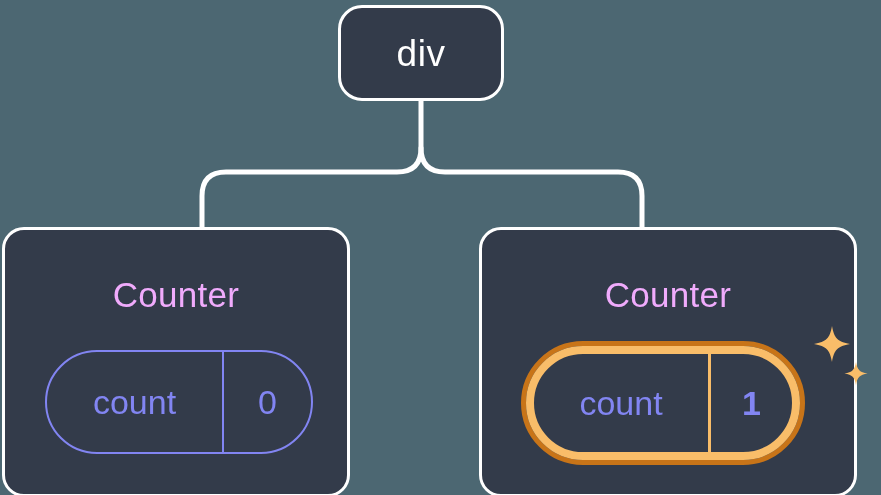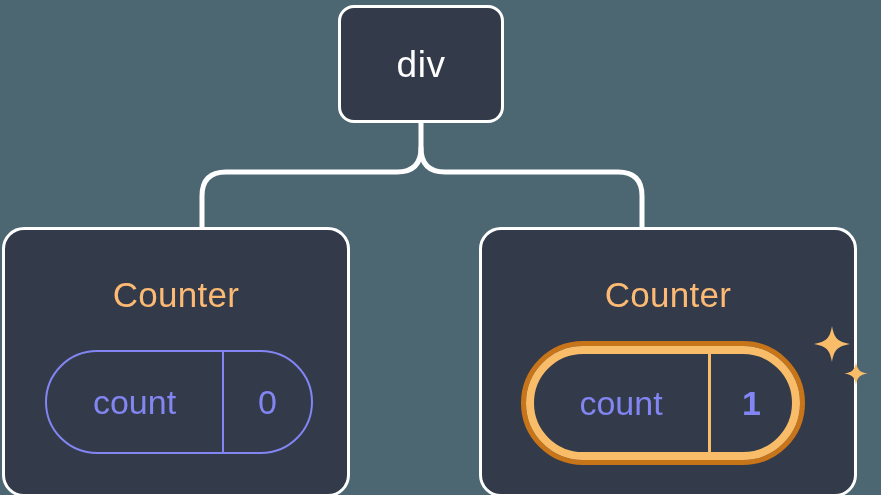--- a/index.html
+++ b/index.html
@@ -29,24 +29,24 @@
     height: 495px;
     pointer-events: none;
   }
 
   
   .node-root {
     position: absolute;
     left: 338px;
     top: 5px;
     width: 166px;
-    height: 118px;
+    height: 96px;
     background: #333b4a;
     border: 3px solid #ffffff;
-    border-radius: 16px;
+    border-radius: 24px;
     box-sizing: border-box;
     display: flex;
     align-items: center;
     justify-content: center;
   }
   .node-root-label {
     color: #ffffff;
     font-size: 37px;
     letter-spacing: 0.5px;
     line-height: 1;
@@ -70,21 +70,21 @@
     left: 479px;
     width: 378px;
   }
 
   .card-title {
     position: absolute;
     left: 0;
     right: 0;
     top: 47px;
     text-align: center;
-    color: #fdba74;
+    color: #f0abfc;
     font-size: 35px;
     line-height: 1;
     letter-spacing: 0.3px;
   }
 
   
   .pill-plain {
     position: absolute;
     left: 40px;
     top: 120px;

